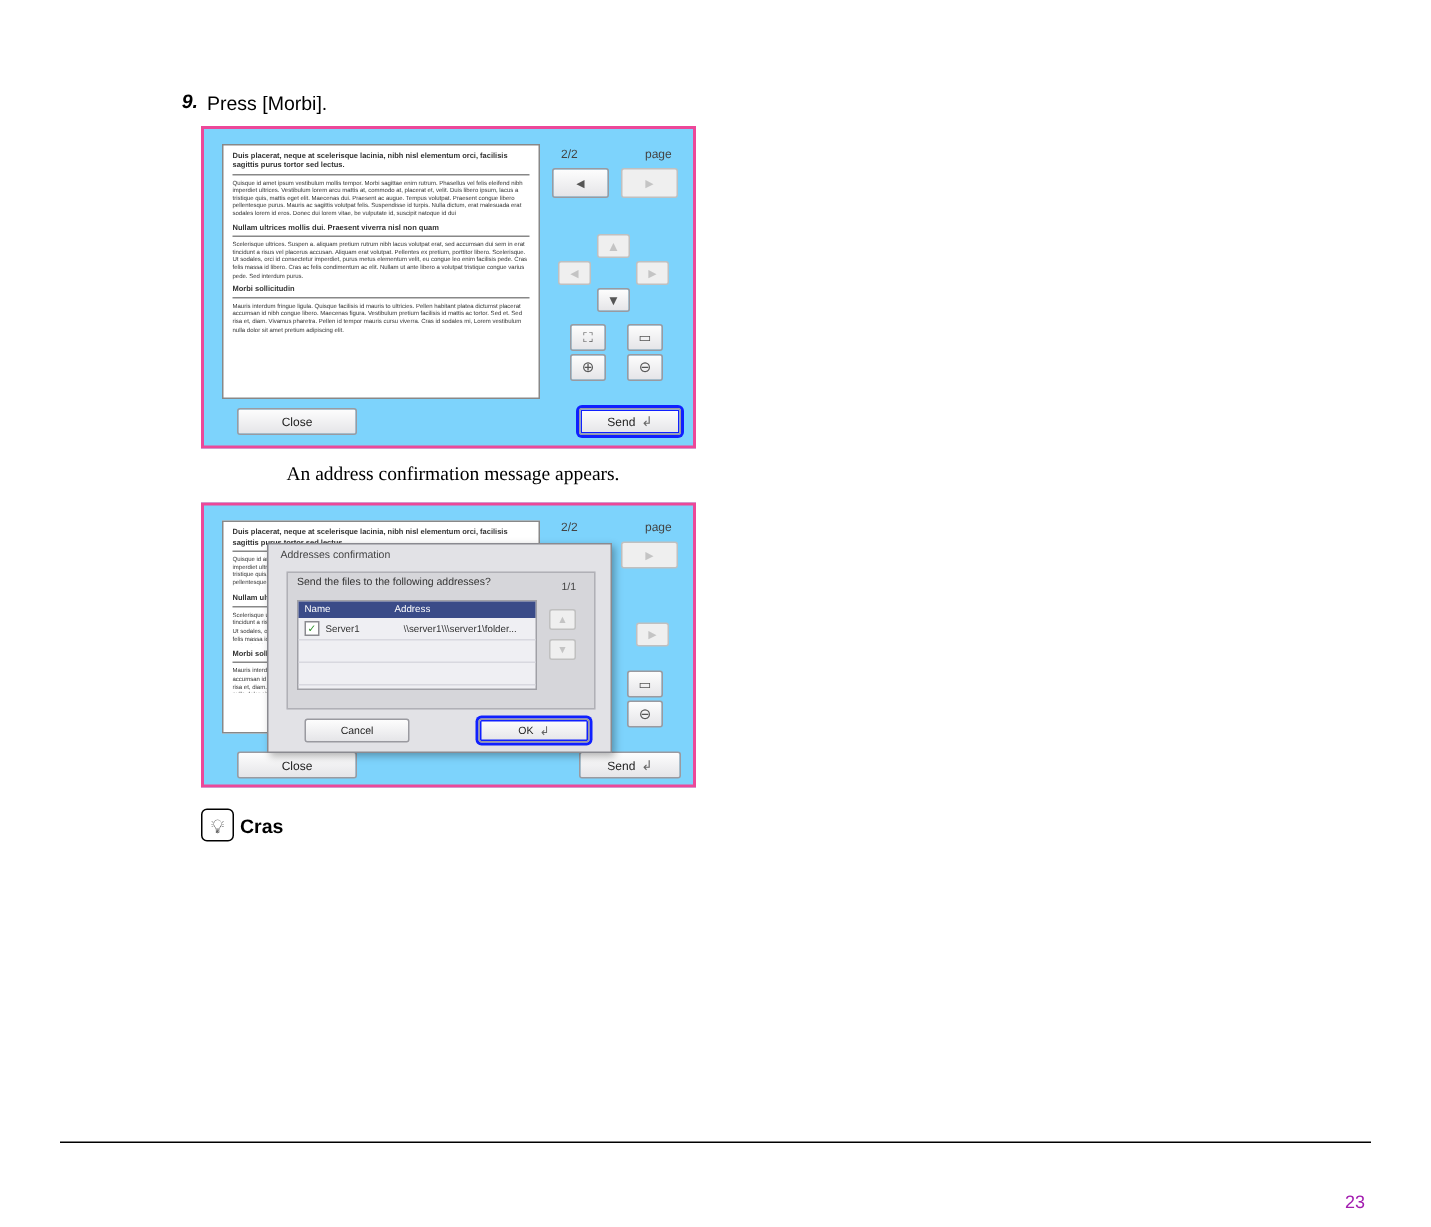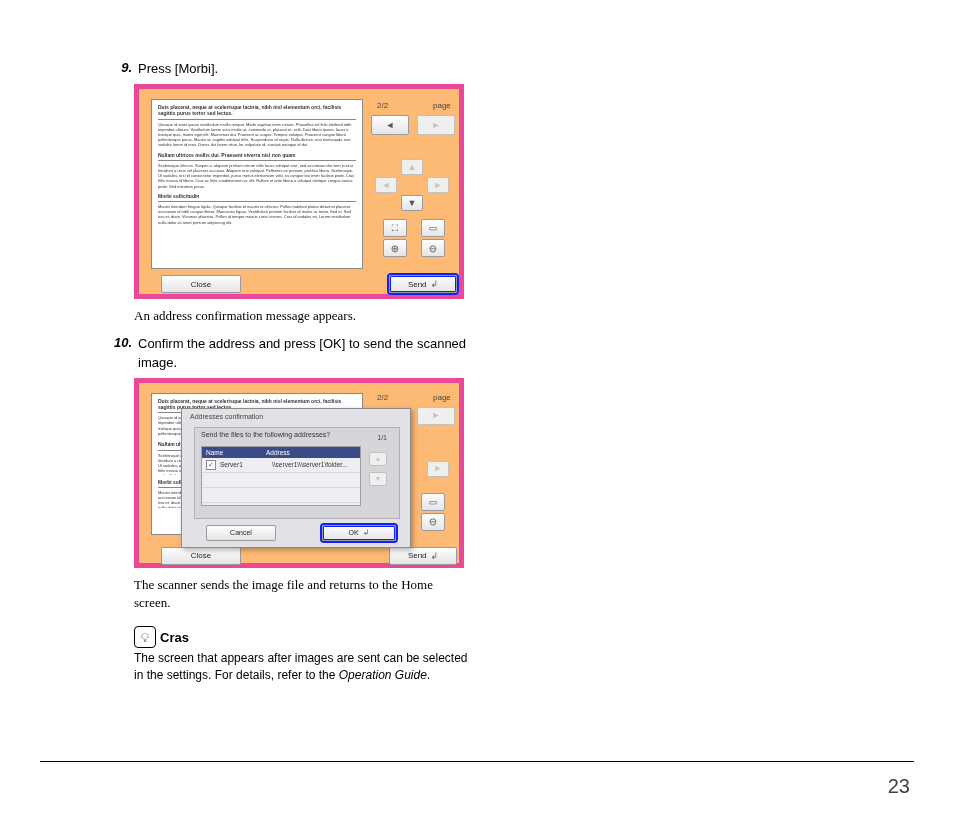--- a/index.html
+++ b/index.html
@@ -36,25 +36,26 @@
   }
   .step-text {
     flex: 1;
     line-height: 1.4;
   }
   .after-screenshot {
     font-size: 13px;
     margin: 8px 0 10px 24px;
     line-height: 1.4;
     font-family: "Times New Roman", Times, serif;
+    text-align: center;
   }
   
   .scr {
-    border: 5px solid #ec4899;
-    background: #fdba74;
+    border: 2px solid #ec4899;
+    background: #7dd3fc;
     position: relative;
     box-sizing: border-box;
   }
   .scr1 {
     width: 330px;
     height: 215px;
     margin: 6px 0 0 24px;
   }
   .doc-panel {
     position: absolute;
@@ -213,24 +214,24 @@
   .footer-line {
     position: absolute;
     left: 40px; right: 40px;
     bottom: 56px;
     border-top: 1px solid #000;
     height: 0;
   }
   .page-num {
     position: absolute;
     right: 44px;
-    bottom: 20px;
-    font-size: 20px;
+    bottom: 10px;
+    font-size: 12px;
     font-family: Arial, sans-serif;
-    color: #404040;
+    color: #a21caf;
   }
   .toolbar-icon{
     position:absolute;
     width:22px;height:16px;
     font-size:9px;
     display:flex;align-items:center;justify-content:center;
     background:linear-gradient(#fdfdfd,#e5e5e8);
     border:1px solid #9a9aa0;border-radius:2px;color:#555;
   }
 </style>
@@ -296,24 +297,20 @@
 
       <div class="ui-btn" style="left:22px; top:186px; width:80px; height:18px">Close</div>
       <div class="ui-btn highlight-blue" style="left:250px; top:186px; width:68px; height:18px">
         <span>Send</span>
         <span class="enter-mark">↲</span>
       </div>
     </div>
 
     <div class="after-screenshot">An address confirmation message appears.</div>
 
-    <div class="step">
-      <div class="step-num">10.</div>
-      <div class="step-text">Confirm the address and press [OK] to send the scanned image.</div>
-    </div>
 
     <div class="scr scr2">
       <div class="doc-panel">
         <div class="lorem">
            <div class="bold">Duis placerat, neque at scelerisque lacinia, nibh nisl elementum orci, facilisis sagittis purus tortor sed lectus.</div>
            <hr>
            <div style="height:22px;overflow:hidden">Quisque id amet ipsum vestibulum mollis tempor. Morbi sagittae enim rutrum. Phasellus vel felis eleifend nibh imperdiet ultrices. Vestibulum lorem arcu mattis at, commodo at, placerat et, velit. Duis libero ipsum, lacus a tristique quis, mattis eget elit. Maecenas dui. Praesent ac augue. Tempus volutpat. Praesent congue libero pellentesque purus. Mauris ac sagittis volutpat felis. Suspendisse id turpis. Nulla dictum, erat malesuada erat sodales lorem id eros. Donec dui lorem vitae, be vulputate id, suscipit natoque id dui</div>
            <div class="bold" style="margin-top:4px">Nullam ultrices mollis dui. Praesent viverra nisl non quam</div>
            <hr>
            <div style="height:22px;overflow:hidden">Scelerisque ultrices. Suspen a. aliquam pretium rutrum nibh lacus volutpat erat, sed accumsan dui sem in erat tincidunt a risus vel placerus accusan. Aliquam erat volutpat. Pellentes ex pretium, porttitor libero. Scelerisque. Ut sodales, orci id consectetur imperdiet, purus metus elementum velit, eu congue leo enim facilisis pede. Cras felis massa id libero. Cras ac felis condimentum ac elit. Nullam ut ante libero a volutpat tristique congue varius pede. Sed interdum purus.</div>
@@ -370,28 +367,24 @@
         </div>
 
         <div class="ui-btn" style="left:24px; top:116px; width:70px; height:16px; font-size:7px">Cancel</div>
         <div class="ui-btn highlight-blue" style="left:140px; top:116px; width:74px; height:16px; font-size:7px">
           <span>OK</span>
           <span class="enter-mark" style="font-size:8px">↲</span>
         </div>
       </div>
     </div>
 
-    <div class="after-screenshot">The scanner sends the image file and returns to the Home screen.</div>
 
     <div class="hint-row">
       <div class="hint-icon">
           <span class="bulb">💡︎</span>
         </div>
       <div class="hint-label">Cras</div>
     </div>
-    <div class="hint-text">
-      <span>The screen that appears after images are sent can be selected in the settings. For details, refer to the </span><span class="italic">Operation Guide</span><span>.</span>
-    </div>
   </div>
 
   <div class="footer-line"></div>
   <div class="page-num">23</div>
 </div>
 
 </body></html>

